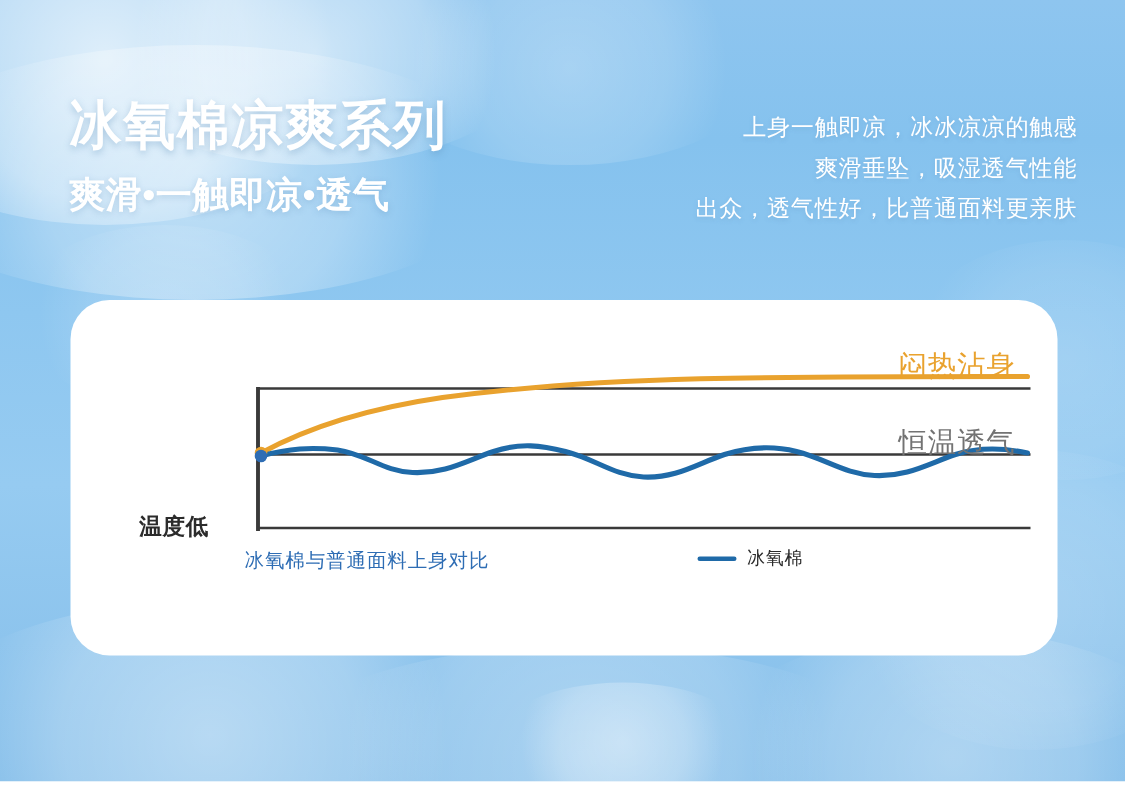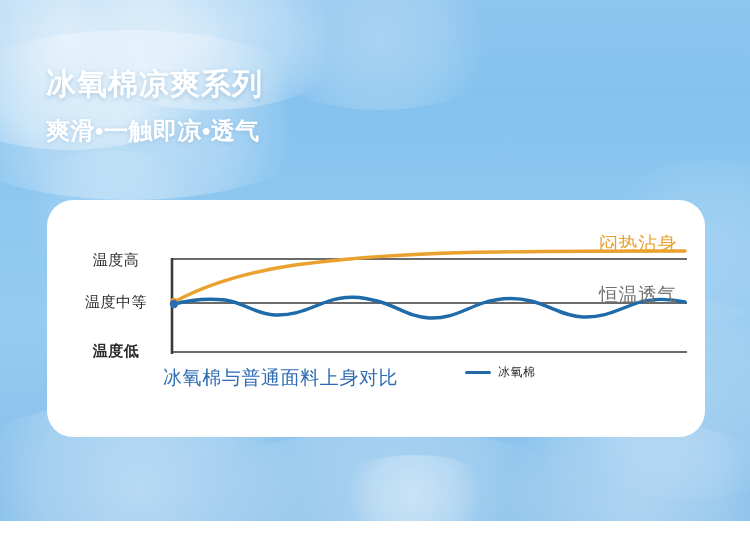--- a/index.html
+++ b/index.html
@@ -70,21 +70,21 @@
   }
 
   
   .headline {
     position: absolute;
     left: 46px;
     top: 62px;
     width: 360px;
   }
   .headline .title {
-    font-size: 30px;
+    font-size: 35px;
     font-weight: bold;
     color: #ffffff;
     letter-spacing: 1px;
     line-height: 44px;
     text-shadow: 0 2px 5px rgba(90,140,185,0.38);
     white-space: nowrap;
   }
   .headline .subtitle {
     margin-top: 9px;
     font-size: 24px;
@@ -157,21 +157,21 @@
     white-space: nowrap;
   }
   .anno-hot  { left: 552px; top: 31px;  color: #E9A22E; }
   .anno-cool { left: 552px; top: 82px;  color: #737373; }
 
   
   .caption {
     position: absolute;
     left: 116px;
     top: 165px;
-    font-size: 19px;
+    font-size: 13px;
     color: #2E6DB4;
     letter-spacing: 0.6px;
     white-space: nowrap;
   }
 
   
   .legend {
     position: absolute;
     left: 418px;
     top: 164px;
@@ -215,20 +215,25 @@
     <div class="cloud c10"></div>
     <div class="cloud c11"></div>
   </div>
   <div class="bottom-strip"></div>
 
   <div class="headline">
     <div class="title">冰氧棉凉爽系列</div>
     <div class="subtitle">爽滑•一触即凉•透气</div>
   </div>
 
+  <div class="description">
+    <div>上身一触即凉，冰冰凉凉的触感</div>
+    <div>爽滑垂坠，吸湿透气性能</div>
+    <div>出众，透气性好，比普通面料更亲肤</div>
+  </div>
 
   <div class="card">
     <div class="chart-wrap">
 
       <svg class="chart-svg" width="658" height="237" viewBox="0 0 658 237">
 
         <line x1="125" y1="58" x2="125" y2="154" stroke="#3a3a3a" stroke-width="2.6"></line>
 
         <line x1="125" y1="59" x2="640" y2="59" stroke="#3a3a3a" stroke-width="1.6"></line>
         <line x1="125" y1="103" x2="640" y2="103" stroke="#3a3a3a" stroke-width="1.6"></line>
@@ -248,22 +253,20 @@
                  C 404,119 418,109 436,103
                  C 452,98 468,97 484,101
                  C 504,106 516,116 536,117
                  C 558,118 572,109 590,103
                  C 606,98 624,99 638,102" fill="none" stroke="#1F6AA8" stroke-width="3.4" stroke-linecap="round"></path>
 
         <circle cx="127" cy="102" r="4.2" fill="#E9A22E"></circle>
         <circle cx="127" cy="104" r="4.2" fill="#2E6DB4"></circle>
       </svg>
 
-      <div class="ylab ylab-high">温度高</div>
-      <div class="ylab ylab-mid">温度中等</div>
       <div class="ylab ylab-low">温度低</div>
 
       <div class="anno anno-hot">闷热沾身</div>
       <div class="anno anno-cool">恒温透气</div>
 
       <div class="caption">冰氧棉与普通面料上身对比</div>
 
       <div class="legend">
         <div class="legend-item">
           <span class="legend-swatch" style="background:#1F6AA8"></span>

